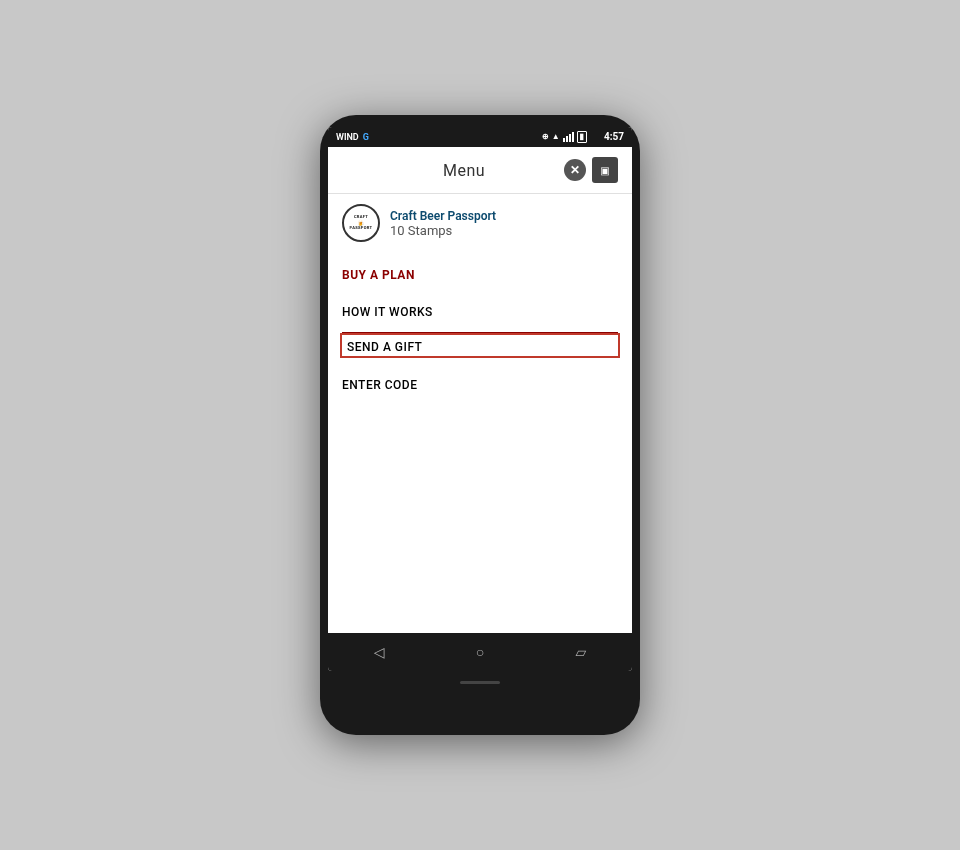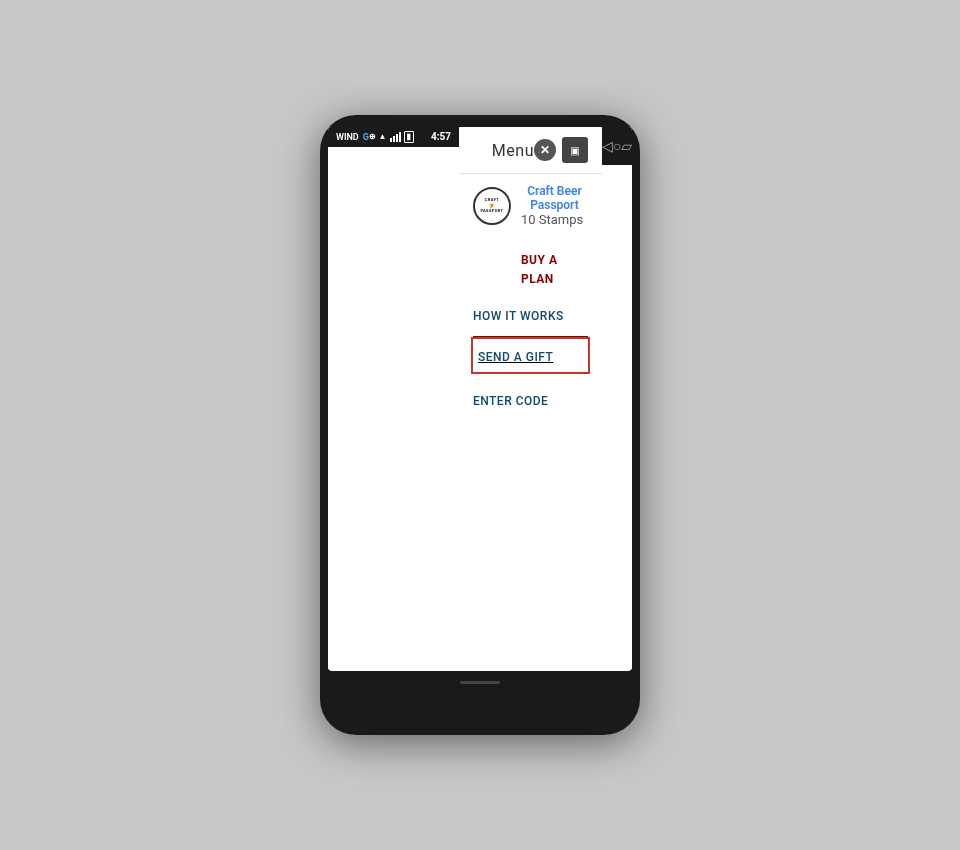--- a/index.html
+++ b/index.html
@@ -24,21 +24,21 @@
       box-shadow: 0 8px 40px rgba(0,0,0,0.5);
     }
 
     .phone-screen {
       width: 100%;
       height: calc(100% - 52px);
       background: #fff;
       border-radius: 4px;
       overflow: hidden;
       display: flex;
-      flex-direction: row;
+      flex-direction: column;
     }
 
     
     .status-bar {
       background: #1a1a1a;
       color: #fff;
       font-size: 9px;
       font-weight: 600;
       padding: 3px 8px;
       display: flex;
@@ -152,21 +152,21 @@
     }
 
     .passport-info {
       display: flex;
       flex-direction: column;
     }
 
     .passport-name {
       font-size: 12px;
       font-weight: 600;
-      color: #3b82f6;
+      color: #0c4a6e;
       text-align: center;
     }
 
     .passport-stamps {
       font-size: 13px;
       color: #555;
     }
 
     
     .menu-items {
@@ -181,21 +181,21 @@
       cursor: pointer;
     }
 
     .menu-item:last-child {
       border-bottom: none;
     }
 
     .menu-item-text {
       font-size: 12px;
       font-weight: 500;
-      color: #0c4a6e;
+      color: #000000;
       letter-spacing: 0.5px;
       text-transform: uppercase;
     }
 
     .menu-item-text.red {
       color: #8b0000;
       font-weight: 700;
     }
 
     
@@ -293,31 +293,31 @@
           </div>
         </div>
         <div class="passport-info">
           <span class="passport-name">Craft Beer Passport</span>
           <span class="passport-stamps">10 Stamps</span>
         </div>
       </div>
 
       <div class="menu-items">
 
-        <div class="menu-item" style="border-bottom: none; padding-bottom: 6px; margin-left: 48px;">
+        <div class="menu-item" style="border-bottom: none; padding-bottom: 6px;">
           <span class="menu-item-text red">BUY A PLAN</span>
         </div>
 
         <div class="menu-item">
           <span class="menu-item-text">HOW IT WORKS</span>
         </div>
 
 
 
-        <div class="menu-item" style="border: 2px solid #c0392b; padding: 7px 5px; margin: 0 -2px 0 -2px; border-bottom: 2px solid #c0392b; text-decoration: underline;">
+        <div class="menu-item" style="border: 2px solid #c0392b; padding: 1px 5px; margin: 0 -2px 0 -2px; border-bottom: 2px solid #c0392b;">
           <span class="menu-item-text">SEND A GIFT</span>
         </div>
 
         <div class="menu-item" style="margin-top:4px;">
           <span class="menu-item-text">ENTER CODE</span>
         </div>
 
 
       </div>
     </div>

